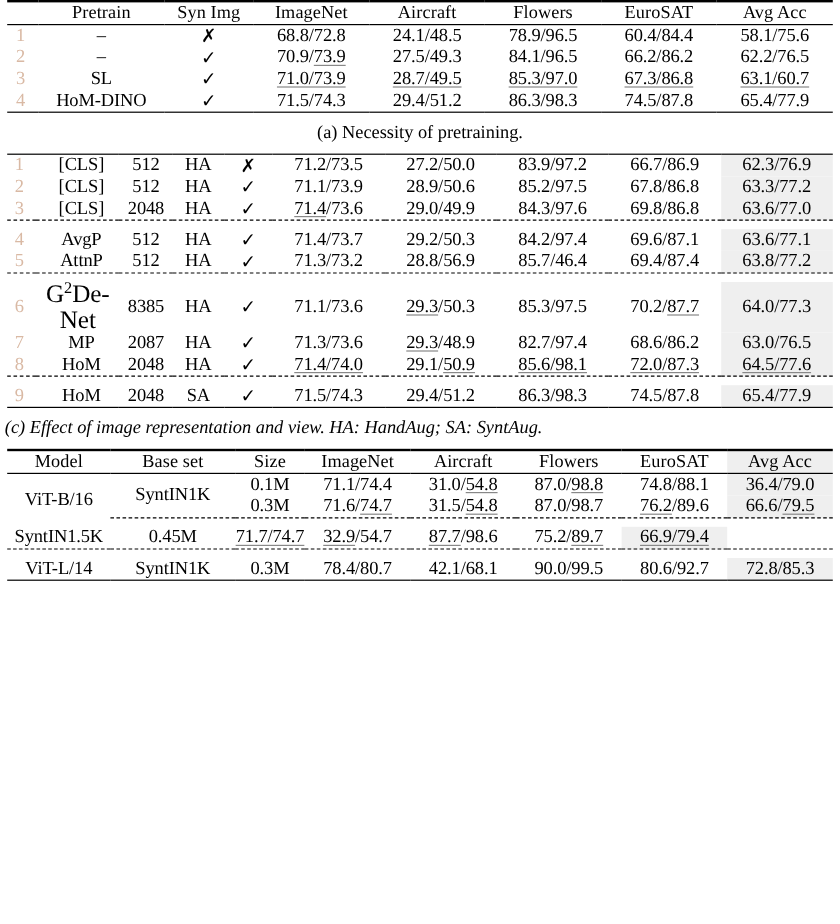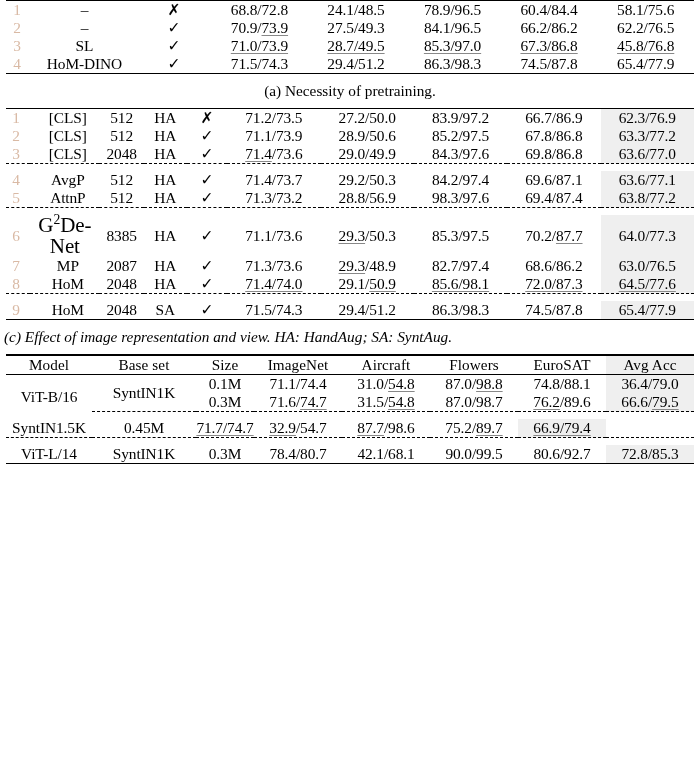--- a/index.html
+++ b/index.html
@@ -110,20 +110,30 @@
     <col class="col-num">
         <col class="col-pre">
         <col class="col-syn">
     <col class="col-d">
         <col class="col-d">
         <col class="col-d">
         <col class="col-d">
         <col class="col-d">
   </colgroup>
   <tbody>
+        <tr class="hdr rule-top">
+    <td></td>
+    <td>Pretrain</td>
+    <td>Syn Img</td>
+    <td>ImageNet</td>
+    <td>Aircraft</td>
+    <td>Flowers</td>
+    <td>EuroSAT</td>
+    <td>Avg Acc</td>
+  </tr>
 
   <tr class="body-row rule-mid">
     <td class="rownum">1</td>
     <td>–</td>
     <td class="glyph">✗</td>
     <td>68.8/72.8</td>
     <td>24.1/48.5</td>
     <td>78.9/96.5</td>
     <td>60.4/84.4</td>
     <td>58.1/75.6</td>
@@ -141,21 +151,21 @@
   </tr>
 
   <tr class="body-row">
     <td class="rownum">3</td>
     <td>SL</td>
     <td class="glyph">✓</td>
     <td class="u">71.0/73.9</td>
     <td class="u">28.7/49.5</td>
     <td class="u">85.3/97.0</td>
     <td class="u">67.3/86.8</td>
-    <td class="u">45.8/76.8</td>
+    <td class="u">63.1/60.7</td>
   </tr>
 
   <tr class="body-row">
     <td class="rownum">4</td>
     <td>HoM-DINO</td>
     <td class="glyph">✓</td>
     <td class="bold">71.5/74.3</td>
     <td class="bold">29.4/51.2</td>
     <td class="bold">86.3/98.3</td>
     <td class="bold">74.5/87.8</td>
@@ -242,21 +252,21 @@
   </tr>
 
   <tr class="body-row">
     <td class="rownum">5</td>
     <td class="c-left" style="padding-left:6px;">AttnP</td>
     <td>512</td>
     <td>HA</td>
     <td class="glyph">✓</td>
     <td>71.3/73.2</td>
     <td>28.8/56.9</td>
-    <td>98.3/97.6</td>
+    <td>85.7/46.4</td>
     <td>69.4/87.4</td>
     <td class="hl">63.8/77.2</td>
   </tr>
 
   <tr class="dashed-row">
     <td colspan="10" style="height:7px;padding:0;"></td>
   </tr>
 
   <tr class="body-row">
     <td class="rownum">6</td>

